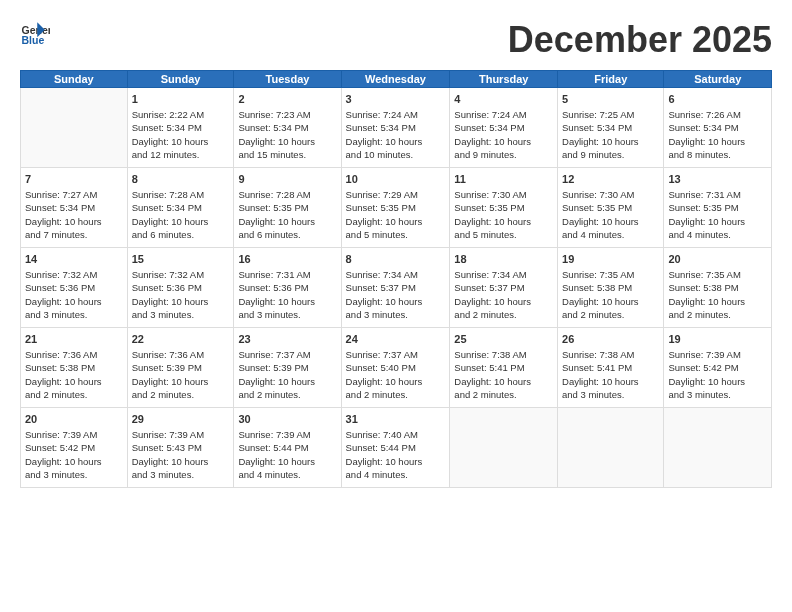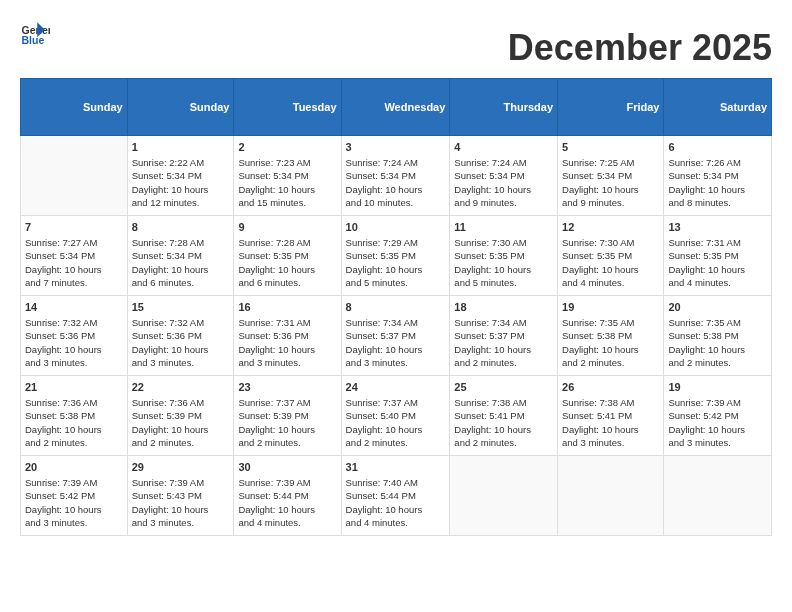--- a/index.html
+++ b/index.html
@@ -21,21 +21,20 @@
       display: flex;
       align-items: center;
       gap: 4px;
     }
     .logo-icon {
       width: 30px;
       height: 30px;
     }
     .title-section {
       text-align: center;
-      margin-top: 8px;
     }
     .month-title {
       font-size: 36px;
       font-weight: bold;
       color: #333;
       line-height: 1.1;
     }
     .location {
       font-size: 16px;
       color: #555;
@@ -43,22 +42,22 @@
     .calendar {
       width: 100%;
       border-collapse: collapse;
       font-size: 10px;
     }
     .calendar thead tr {
       background-color: #2a6fba;
       color: #fff;
     }
     .calendar thead th {
-      padding: 22px 4px;
-      text-align: right;
+      padding: 2px 4px;
+      text-align: center;
       font-size: 11px;
       font-weight: bold;
       border: 1px solid #1a5fa8;
     }
     .calendar tbody tr {
       border-bottom: 1px solid #ddd;
     }
     .calendar tbody td {
       vertical-align: top;
       padding: 4px 4px;

